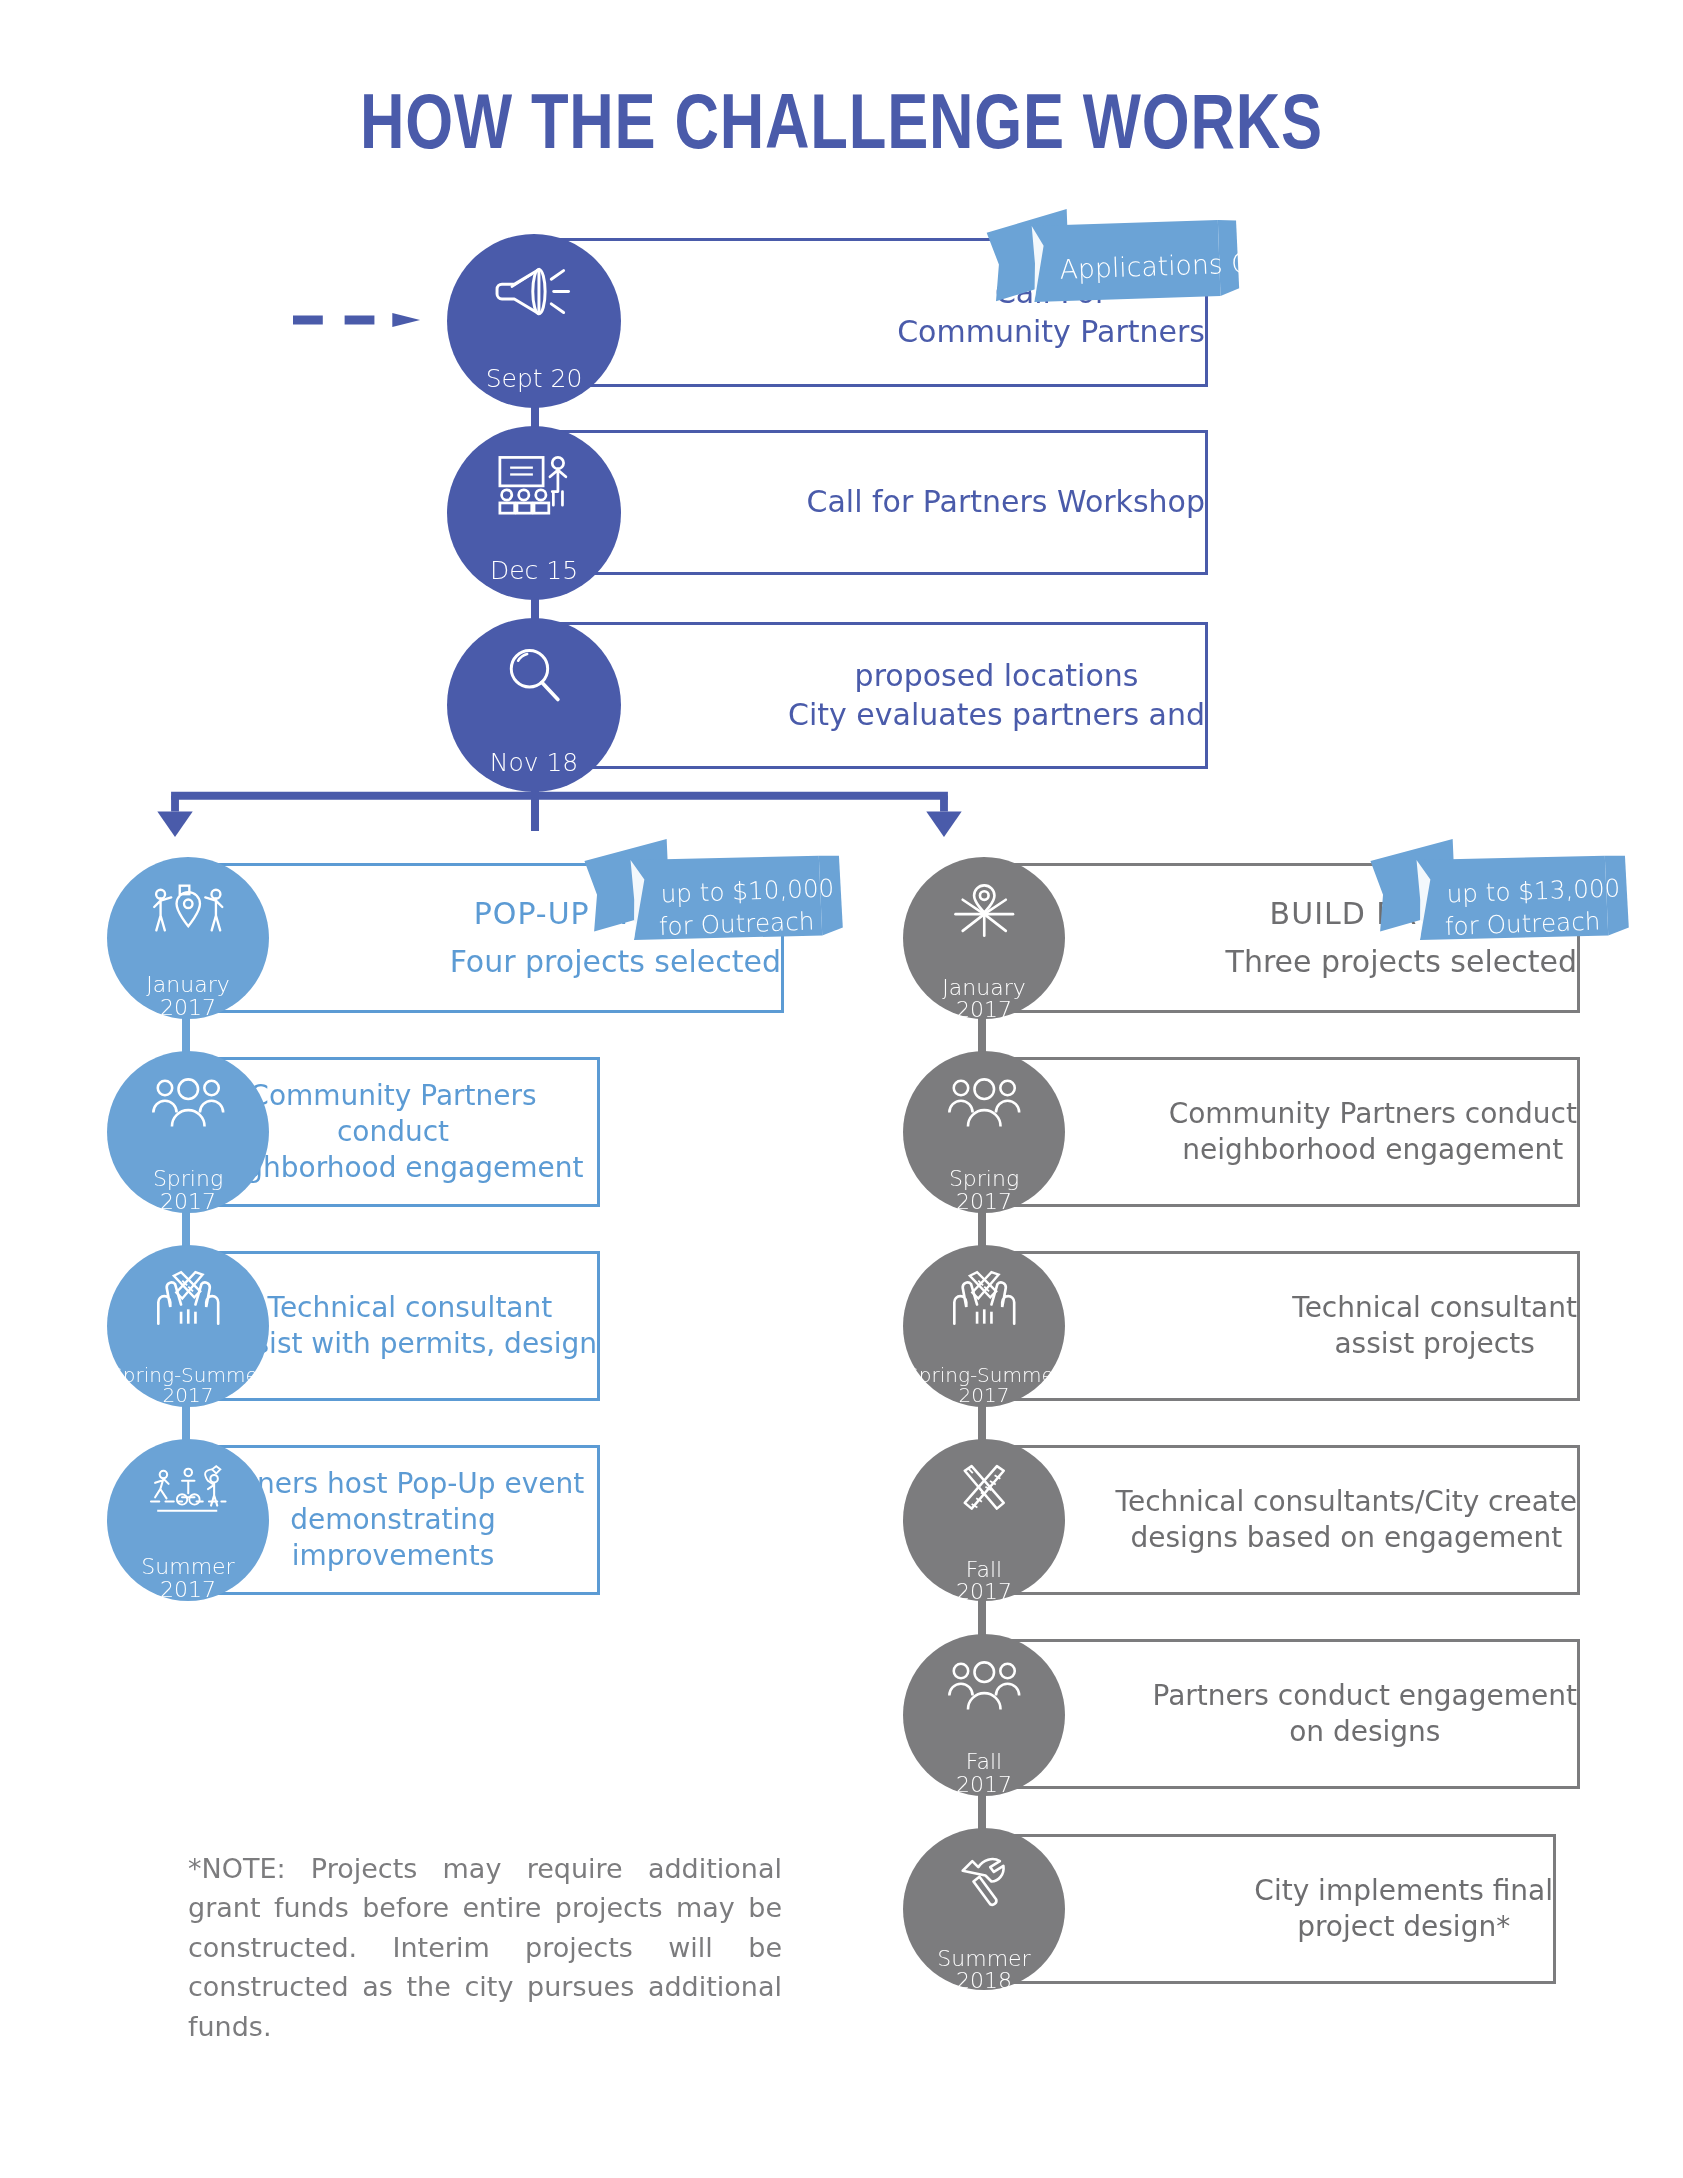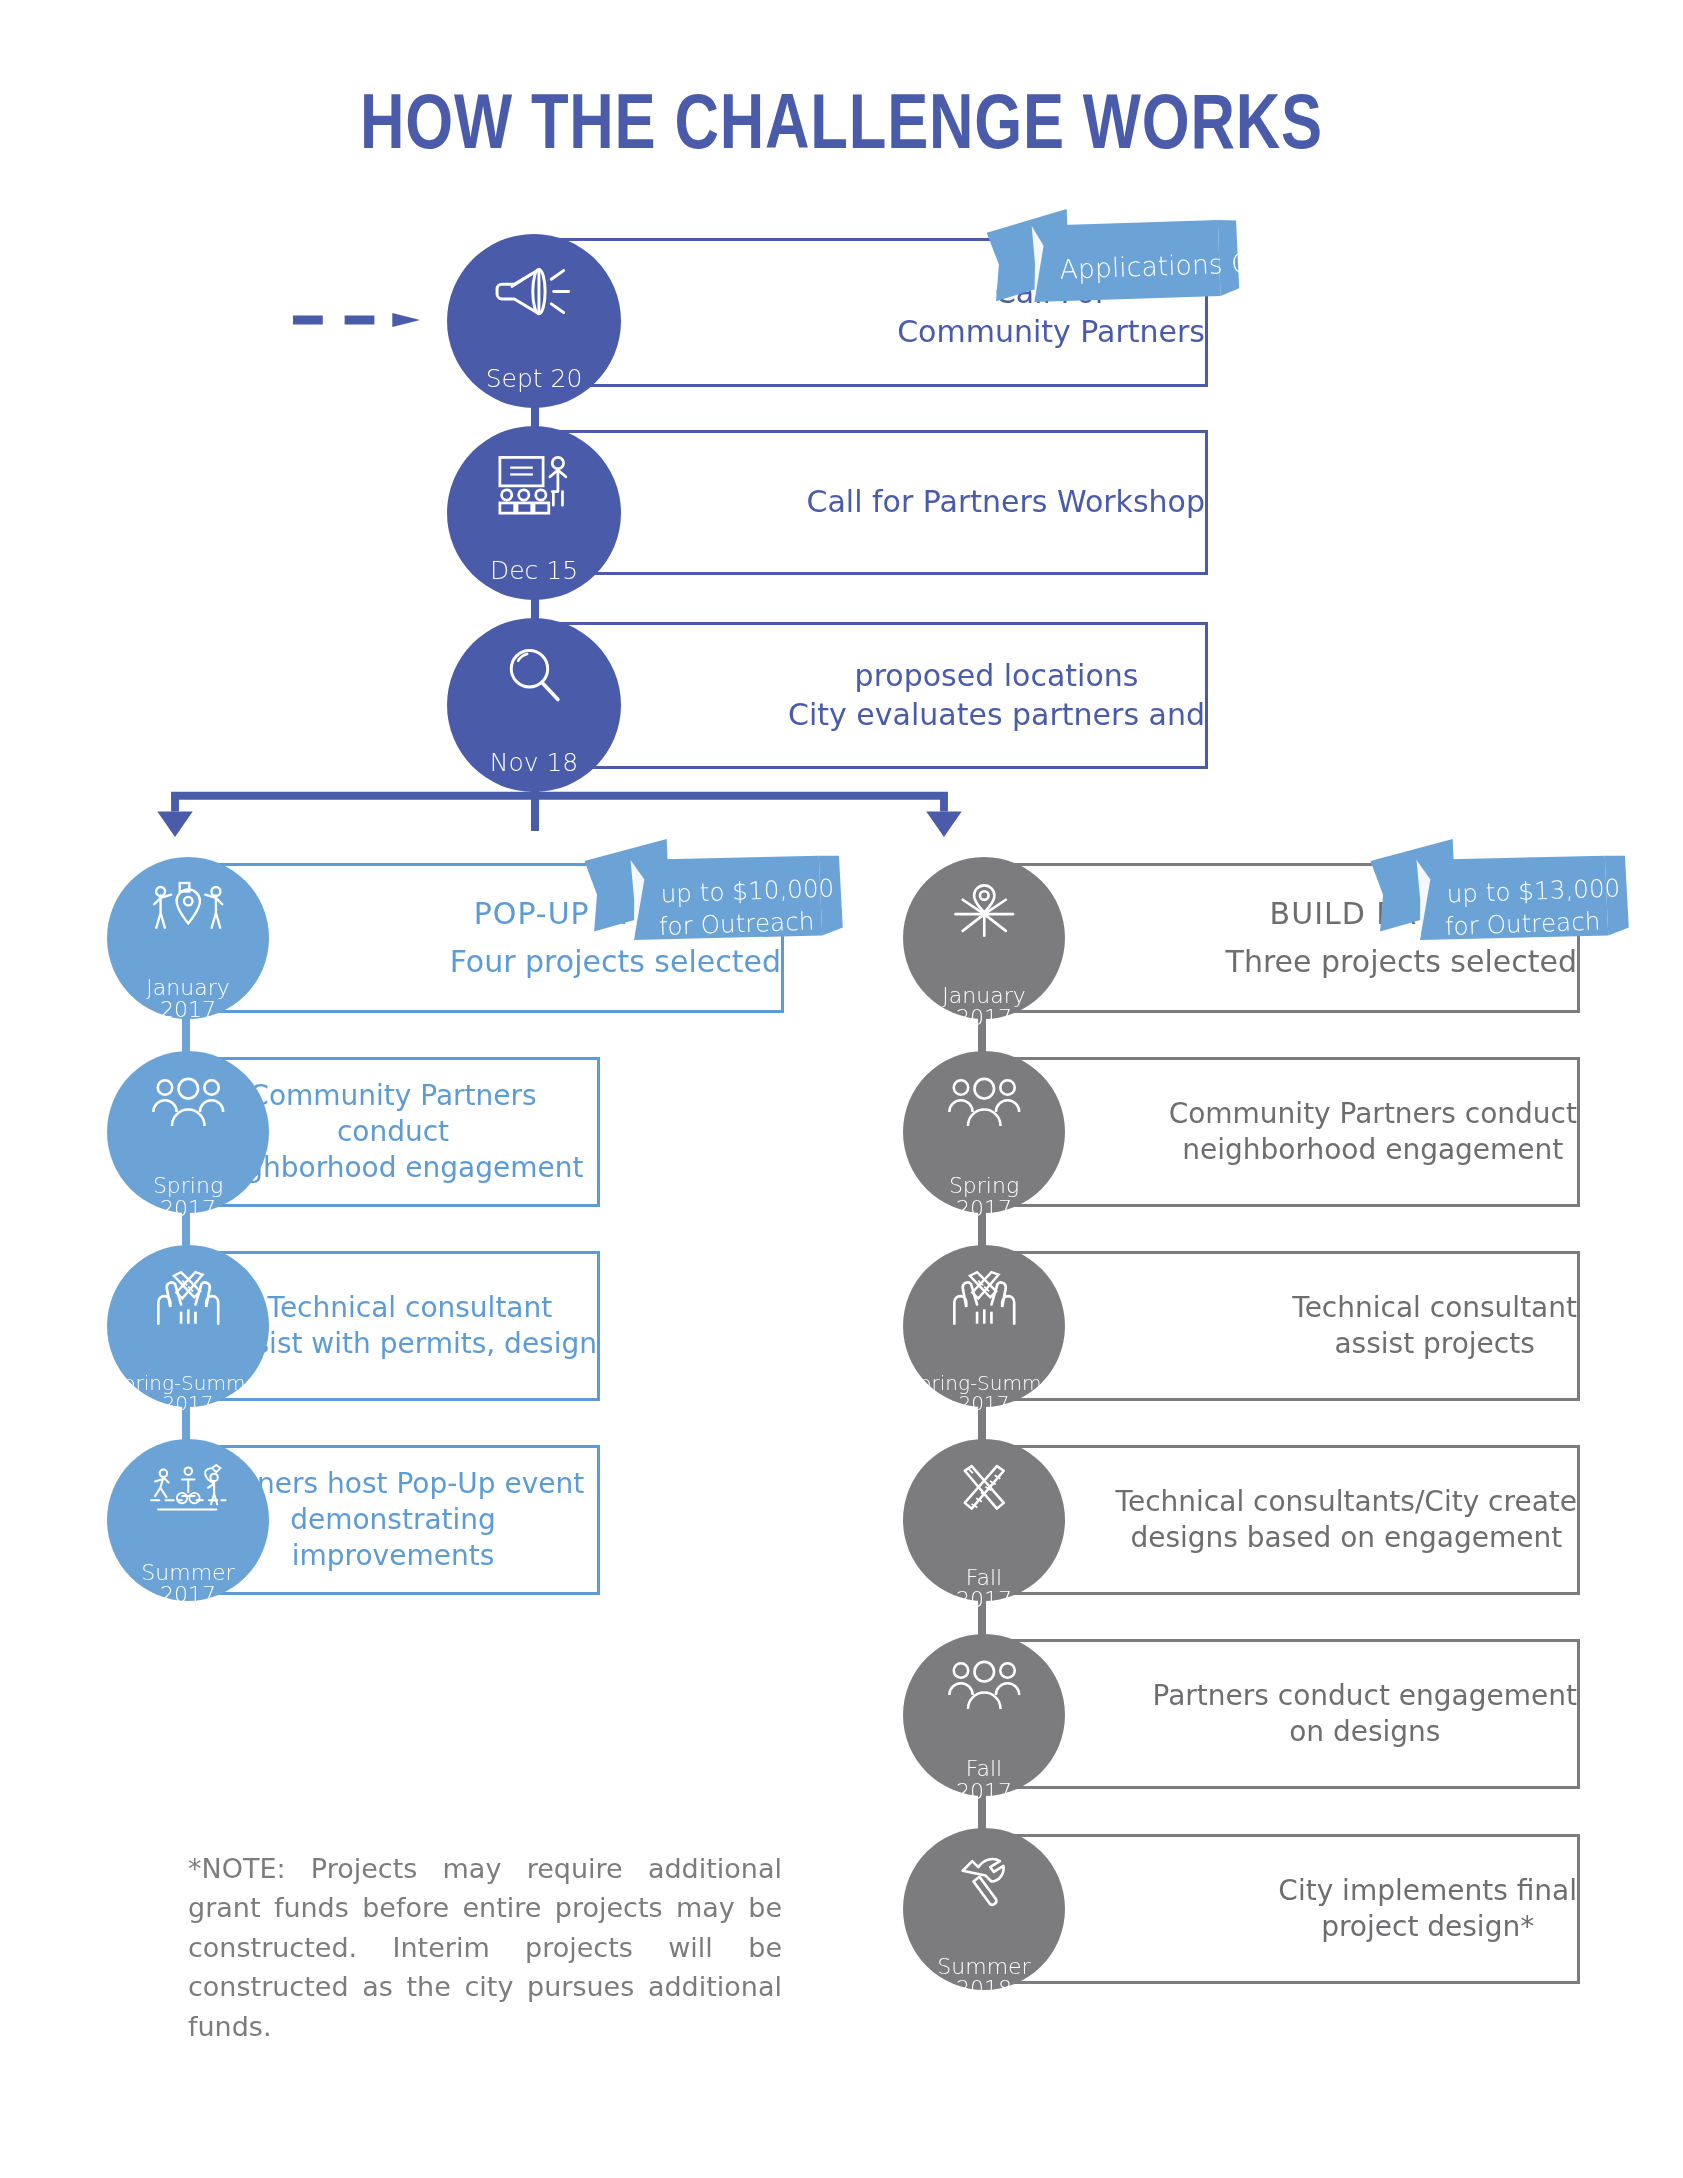--- a/index.html
+++ b/index.html
@@ -51,21 +51,21 @@
     z-index: 6;
     gap: 35px;
   }
   .circ .ico {
     margin-top: 16%;
     width: 46%; height: 34%;
     display: flex; align-items: center; justify-content: center;
   }
   .circ .ico svg { width: 100%; height: 100%; overflow: visible; }
   .circ .dt {
-    margin-top: 12px;
+    margin-top: 4px;
     color: #ffffff;
     text-align: center;
     line-height: 1.02;
     font-family: "DejaVu Sans", sans-serif;
     font-weight: 300;
   }
   .circ .dt.one { margin-top: 10px; }
 
   .box {
     position: absolute;
@@ -426,21 +426,21 @@
         <circle cx="32" cy="10" r="8.4" fill="none" stroke="#fff" stroke-width="2.2"></circle>
         <path d="M18 42 a14 14 0 0 1 28 0" fill="none" stroke="#fff" stroke-width="2.2"></path>
       </svg>
     </div>
     <div class="dt" style="font-size:22px;">
       <div>Fall</div>
       <div>2017</div>
     </div>
   </div>
 
-  <div class="box b-gray" style="left:982px; top:1834px; width:598px; height:150px; font-size:28px;">
+  <div class="box b-gray" style="left:958px; top:1834px; width:598px; height:150px; font-size:28px;">
     <div>
       <div>City implements final</div>
       <div>project design*</div>
     </div>
   </div>
   <div class="circ c-gray" style="left:903px; top:1828px; width:162px; height:162px;">
     <div class="ico">
       <svg viewBox="0 0 44 46">
         <path d="M4 14 l8 -8 l5 5 c4 -6 12 -9 18 -5 l-8 5 l3 4 l8 -5 c1 7 -4 13 -10 13 l-5 -5 z" fill="none" stroke="#fff" stroke-width="2.2" stroke-linejoin="round"></path>
         <path d="M18 19 l14 19 a3.5 3.5 0 0 1 -5 4 l-14 -19 z" fill="none" stroke="#fff" stroke-width="2.2" stroke-linejoin="round"></path>

